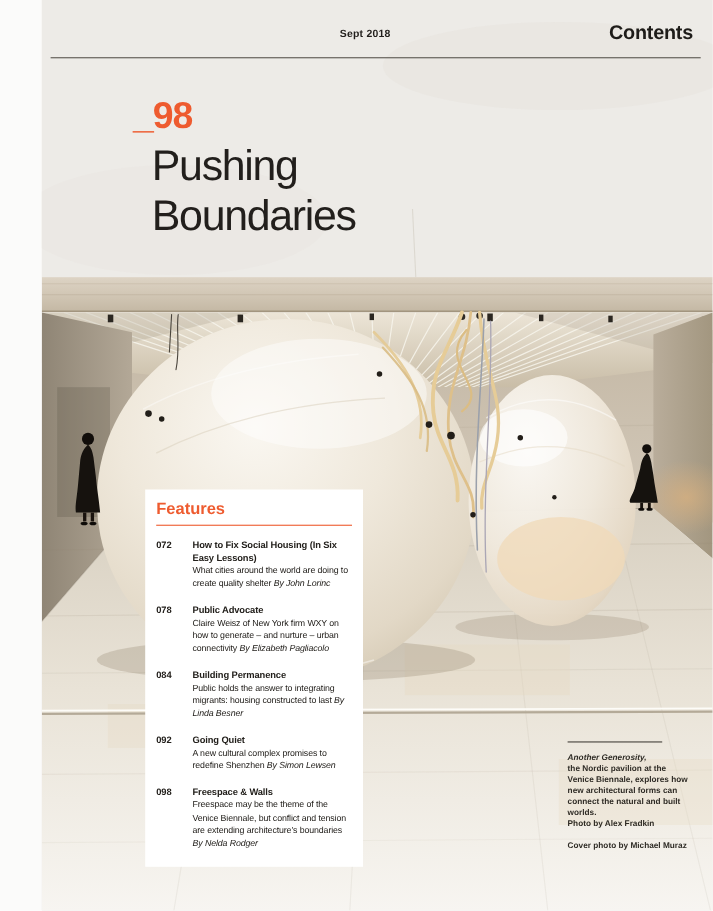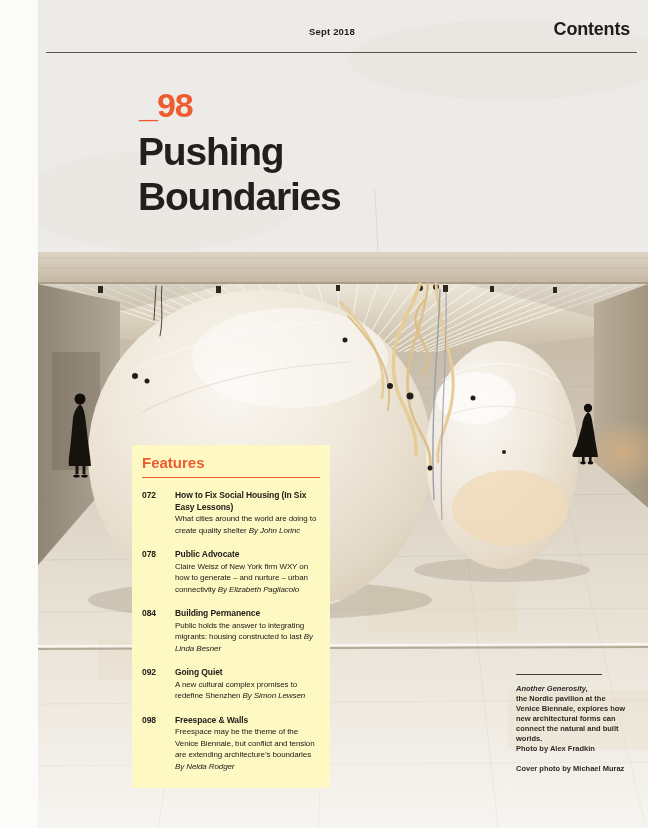--- a/index.html
+++ b/index.html
@@ -9,28 +9,28 @@
   svg.photo{position:absolute;left:0;top:0;width:610px;height:828px;display:block;}
 
   
   .header-date{position:absolute;top:26px;left:244px;width:100px;text-align:center;
                font-size:9.5px;font-weight:bold;color:#211e1b;letter-spacing:.2px;}
   .header-title{position:absolute;top:19px;right:18px;font-size:18px;font-weight:bold;
                 color:#1e1c19;letter-spacing:-.2px;}
   .header-rule{position:absolute;top:52px;left:8px;right:11px;height:1px;background:#5a564f;}
 
   
-  .pagenum{position:absolute;top:86px;left:101px;font-size:34px;font-weight:bold;
+  .pagenum{position:absolute;top:86px;left:83px;font-size:34px;font-weight:bold;
            color:#ee5b2f;letter-spacing:-1px;}
   .hero-title{position:absolute;top:129px;left:100px;font-size:39px;line-height:45px;
-              font-weight:bold;color:#221f1c;letter-spacing:-1.2px;margin:0;}
+              font-weight:normal;color:#221f1c;letter-spacing:-1.2px;margin:0;}
 
   
   .features-box{position:absolute;left:94px;top:445px;width:198px;box-sizing:border-box;
-                background:#fef9c3;padding:9px 10px 16px 10px;}
+                background:#ffffff;padding:9px 10px 16px 10px;}
   .features-heading{font-size:15px;font-weight:bold;color:#ee5b2f;margin:0 0 6px 0;}
   .features-rule{border:none;border-top:1px solid #ee5b2f;margin:0 0 12px 0;}
   .feature-item{display:flex;margin-bottom:13px;font-size:8px;line-height:11.5px;
                 color:#23201c;letter-spacing:-.1px;}
   .feature-page{width:33px;flex:none;font-weight:bold;font-size:8.5px;}
   .feature-text{width:147px;}
   .feature-title{font-weight:bold;font-size:8.5px;margin-top:28px;}
   .feature-byline{font-style:italic;}
 
   

